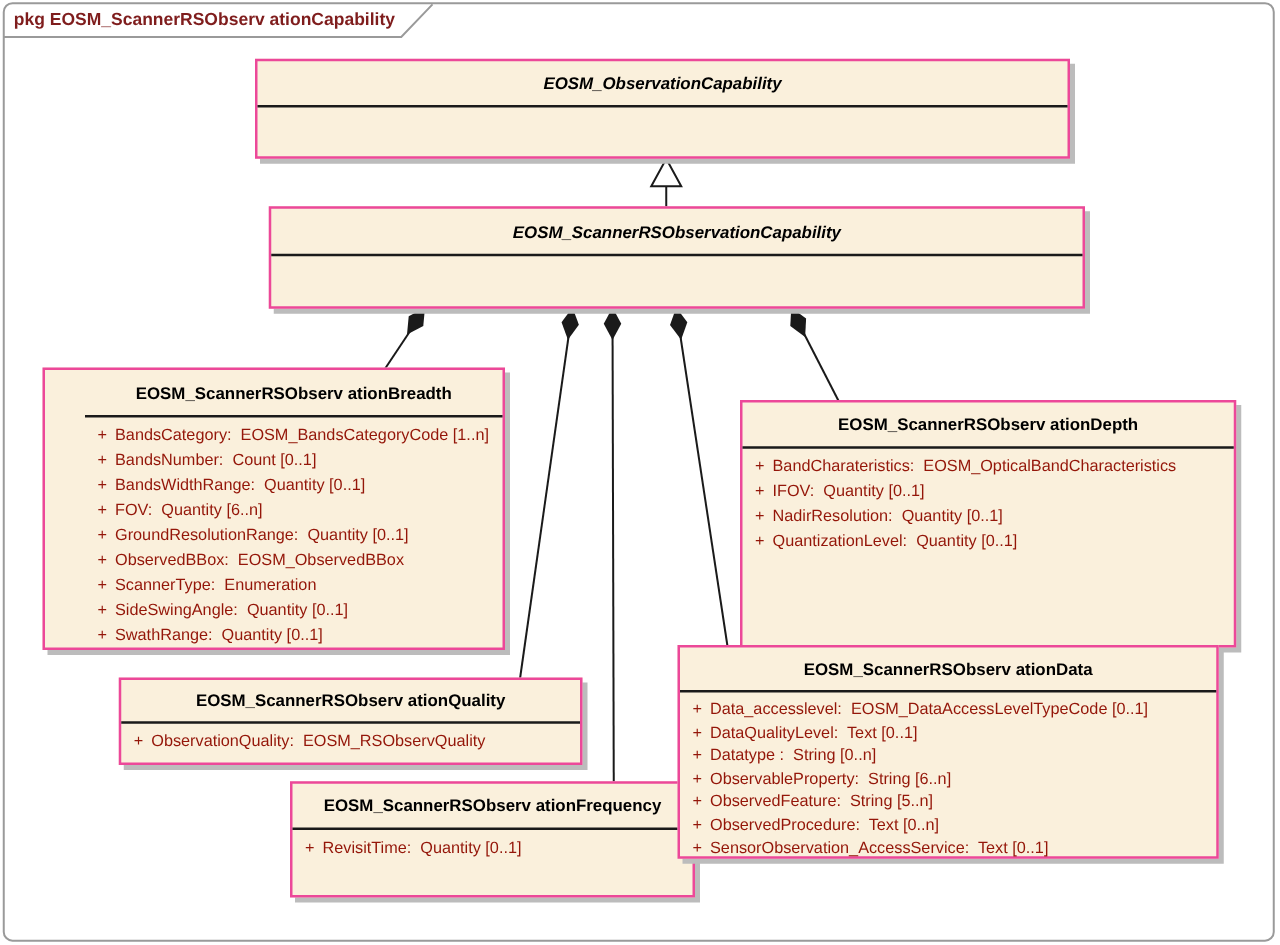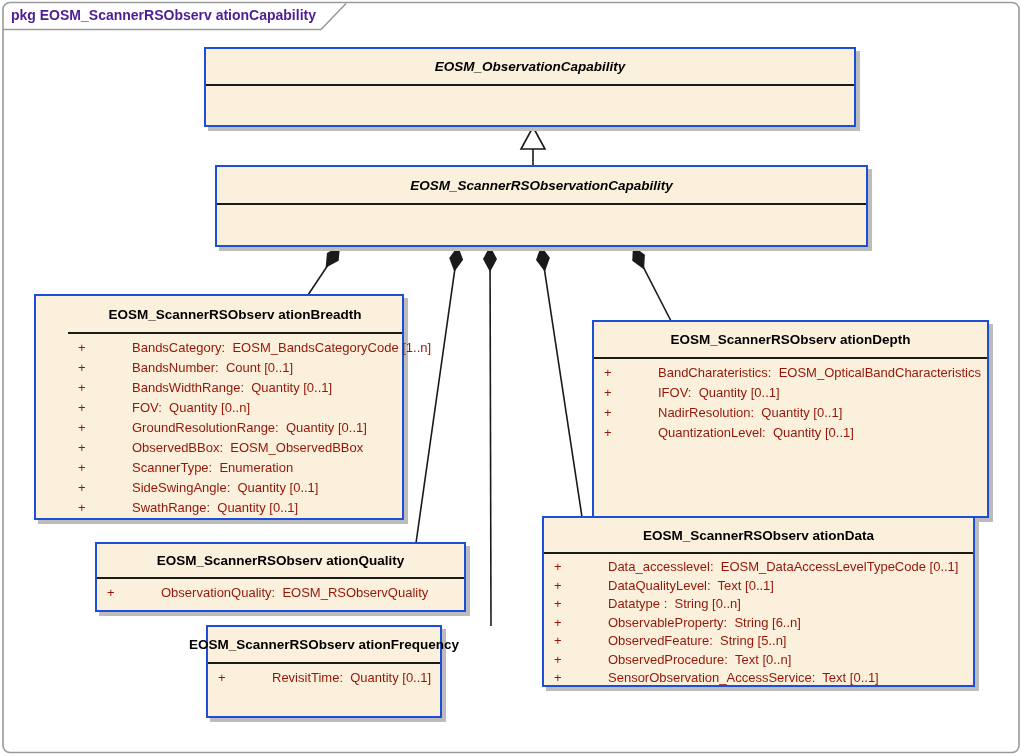--- a/index.html
+++ b/index.html
@@ -6,58 +6,58 @@
   #canvas {
     position: relative;
     width: 1024px; height: 756px;
     font-family: "Liberation Sans", sans-serif;
     background: #ffffff;
     overflow: hidden;
   }
   #overlay { position: absolute; left: 0; top: 0; z-index: 1; }
   #frame-tab-label {
     position: absolute; left: 11px; top: 7px; z-index: 2;
-    font-size: 14px; font-weight: bold; color: #4c1d95;
+    font-size: 14px; font-weight: bold; color: #7f1d1d;
     white-space: pre;
   }
   .uml-class {
     position: absolute; z-index: 3;
     box-sizing: border-box;
     background: #FAF0DC;
-    border: 2px solid #1d4ed8;
+    border: 2px solid #ec4899;
     box-shadow: 4px 4px 0 #bcbcbc;
   }
   .uml-class-name {
     box-sizing: border-box;
     border-bottom: 2px solid #1a1a1a;
     display: flex; align-items: center; justify-content: center;
     font-size: 13.5px; font-weight: bold; color: #000;
     white-space: pre;
   }
   .italic .uml-class-name { font-style: italic; }
   .uml-class-attrs { padding-top: 4px; }
   .attr {
     display: flex; align-items: baseline;
     font-size: 13px; color: #941609; line-height: 20px;
   }
   .attr .vis { width: 24px; padding-left: 10px; box-sizing: border-box; flex: none; }
-  .attr .atext { white-space: pre; margin-left: 40px; }
+  .attr .atext { white-space: pre; }
 
   
   #box-obscap       { left: 204px; top:  47px; width: 652px; height:  80px; }
   #box-obscap .uml-class-name { height: 37px; }
   #box-scancap      { left: 215px; top: 165px; width: 653px; height:  82px; }
   #box-scancap .uml-class-name { height: 38px; text-align: center; }
   #box-breadth      { left:  34px; top: 294px; width: 370px; height: 226px; padding-left: 32px; }
   #box-breadth .uml-class-name { height: 38px; }
   #box-depth        { left: 592px; top: 320px; width: 397px; height: 198px; }
   #box-depth .uml-class-name { height: 37px; }
   #box-quality      { left:  95px; top: 542px; width: 371px; height:  70px; }
   #box-quality .uml-class-name { height: 35px; }
-  #box-frequency    { left: 206px; top: 625px; width: 236px; height:  93px; }
+  #box-frequency    { left: 232px; top: 625px; width: 324px; height:  93px; }
   #box-frequency .uml-class-name { height: 37px; }
   #box-data         { left: 542px; top: 516px; width: 433px; height: 171px; }
   #box-data .uml-class-name { height: 36px; }
   #box-data .attr { line-height: 18.5px; }
 </style>
 </head>
 <body>
 
 <div id="canvas">
 
@@ -108,21 +108,21 @@
       <div class="attr">
           <span class="vis">+</span>
           <span class="atext">BandsNumber:  Count [0..1]</span>
         </div>
       <div class="attr">
           <span class="vis">+</span>
           <span class="atext">BandsWidthRange:  Quantity [0..1]</span>
         </div>
       <div class="attr">
           <span class="vis">+</span>
-          <span class="atext">FOV:  Quantity [0..n]</span>
+          <span class="atext">FOV:  Quantity [6..n]</span>
         </div>
       <div class="attr">
           <span class="vis">+</span>
           <span class="atext">GroundResolutionRange:  Quantity [0..1]</span>
         </div>
       <div class="attr">
           <span class="vis">+</span>
           <span class="atext">ObservedBBox:  EOSM_ObservedBBox</span>
         </div>
       <div class="attr">

